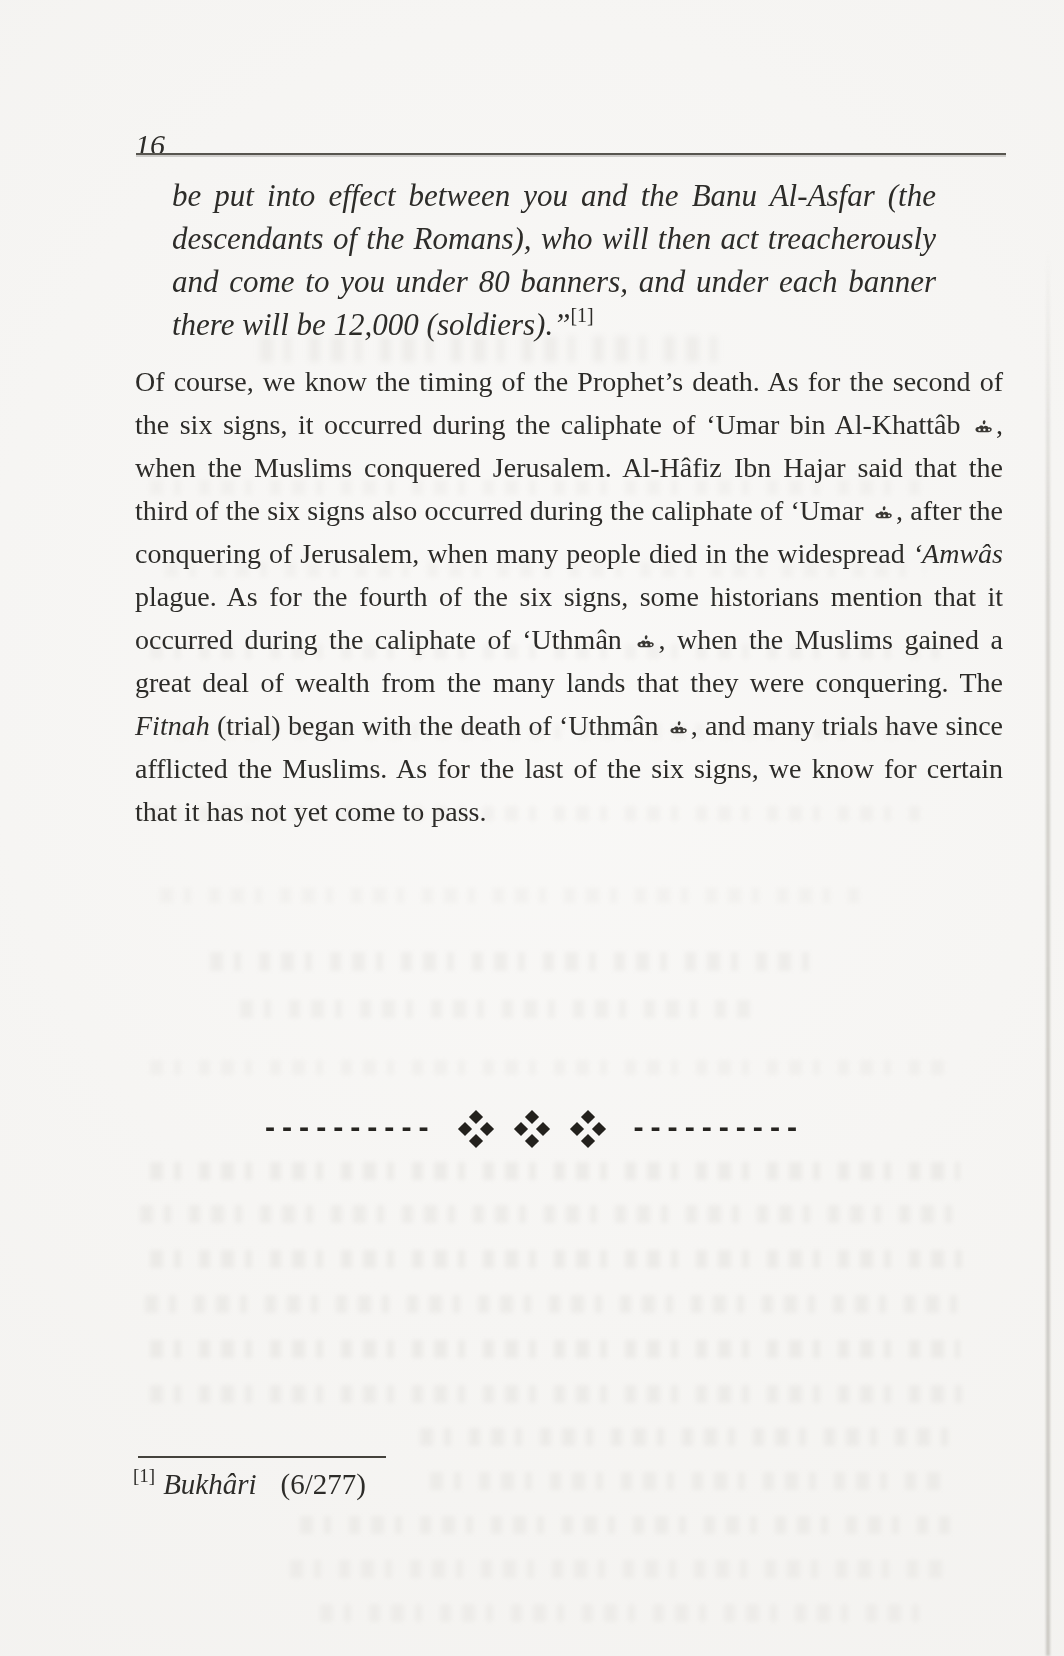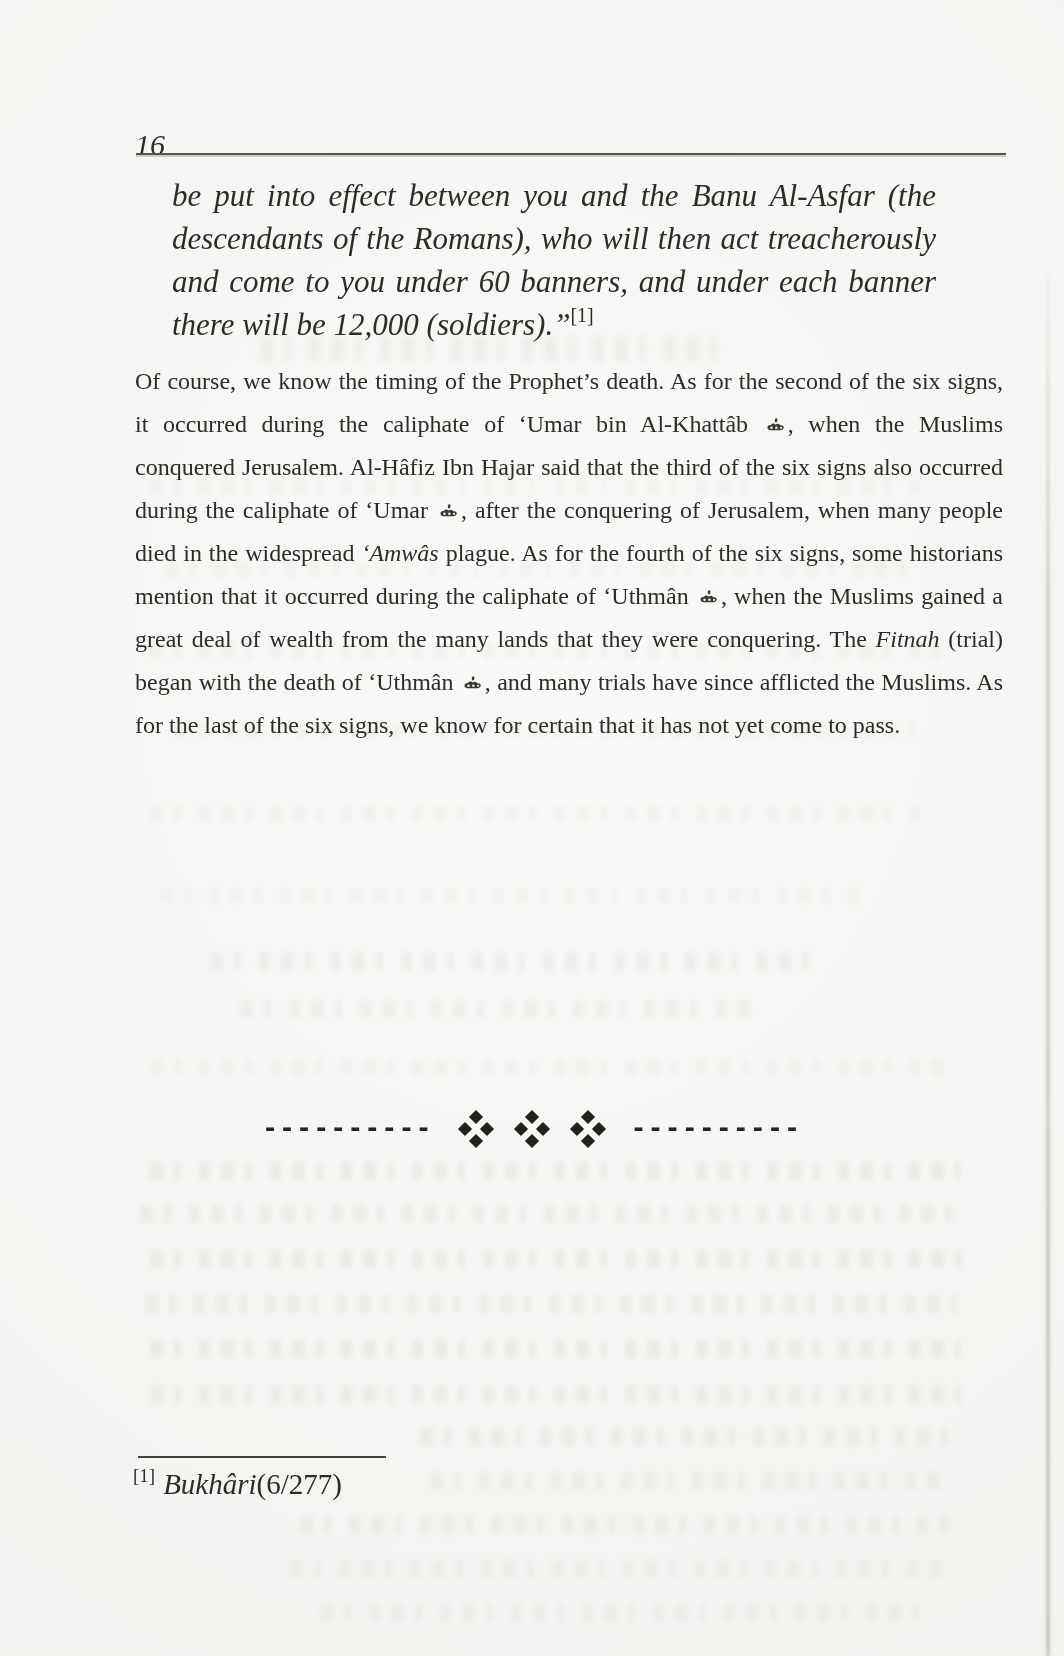--- a/index.html
+++ b/index.html
@@ -42,21 +42,21 @@
     position:absolute;top:174px;left:172px;width:764px;margin:0;
     font-style:italic;font-size:31px;line-height:43px;
     text-align:justify;text-align-last:left;
   }
   sup.fnref{
     font-style:normal;font-size:20px;line-height:0;
     position:relative;top:-2px;letter-spacing:0;
   }
   p.body-par{
     position:absolute;top:360px;left:135px;width:868px;margin:0;
-    font-size:24px;line-height:43px;
+    font-size:28px;line-height:43px;
     text-align:justify;text-align-last:left;
   }
   p.body-par .it{font-style:italic;}
   .rad-sym{display:inline-block;vertical-align:-2px;margin:0 1px;}
   .divider{
     position:absolute;top:1106px;left:0;width:1064px;height:46px;
     display:flex;justify-content:center;align-items:center;gap:16px;
   }
   .dashes{
     font-family:"DejaVu Sans Mono",monospace;
@@ -74,21 +74,21 @@
   .footnote-rule{
     position:absolute;top:1456px;left:138px;width:248px;height:2px;
     background:#44423c;
   }
   .footnote-line{
     position:absolute;top:1466px;left:133px;
     font-size:29px;line-height:1.3;
   }
   .footnote-line sup.fnref{font-size:19px;top:-1px;}
   .footnote-line .src{font-style:italic;margin-left:8px;}
-  .footnote-line .cit{margin-left:0;}
+  .footnote-line .cit{margin-left:24px;}
 </style>
 </head>
 <body>
 
 <div class="page" style="--page-bg: #f7f6f4; --ink: #2d2c29; --rule: #57554f; --ghost: #d8d6d1;">
 
   <div class="paper-tint"></div>
   <div class="ghost-layer" id="ghost-layer">
       <div class="ghost" style="top: 336px; left: 260px; width: 470px; height: 26px; opacity: 0.28; filter: blur(3px);"></div>
       <div class="ghost" style="top: 480px; left: 150px; width: 780px; height: 15px; opacity: 0.16; filter: blur(2px);"></div>
@@ -113,21 +113,21 @@
       <div class="ghost" style="top: 1604px; left: 320px; width: 600px; height: 18px; opacity: 0.22; filter: blur(2px);"></div>
     </div>
   <div class="edge-shade"></div>
 
   <header class="running-head">
     <span>16</span>
   </header>
 
   <div class="head-rule"></div>
 
-  <blockquote class="hadith"><span>be put into effect between you and the Banu Al-Asfar (the descendants of the Romans), who will then act treacherously and come to you under 60 banners, and under each banner there will be 12,000 (soldiers).”</span><sup class="fnref">[1]</sup></blockquote>
+  <blockquote class="hadith"><span>be put into effect between you and the Banu Al-Asfar (the descendants of the Romans), who will then act treacherously and come to you under 80 banners, and under each banner there will be 12,000 (soldiers).”</span><sup class="fnref">[1]</sup></blockquote>
 
   <p class="body-par"><span>Of course, we know the timing of the Prophet’s death. As for the second of the six signs, it occurred during the caliphate of ‘Umar bin Al-Khattâb </span><span><svg class="rad-sym" width="23" height="18" viewBox="0 0 26 20" aria-hidden="true">
           <path d="M4 13.5c-.6-2.2 1.6-4.2 3.8-3.4.8-2.1 4-2.4 5.2-.4 1.7-2 5-1.3 5.3.9 2-.9 4.2.3 4 2.3-.2 2-2 3.1-4.2 3.1H7.2C5.5 16 4.4 15 4 13.5z" fill="#3a3834"></path>
           <path d="M12.2 4.2c.3-1.9 2.4-2.6 3-.8.4 1.1-.5 2.3-.7 3.4l-1.9.1c-.2-.9-.6-1.8-.4-2.7z" fill="#3a3834"></path>
           <circle cx="8.5" cy="13" r="1.4" fill="#f7f6f4"></circle>
           <circle cx="14" cy="13" r="1.4" fill="#f7f6f4"></circle>
           <circle cx="19.3" cy="13.2" r="1.2" fill="#f7f6f4"></circle>
         </svg></span><span>, when the Muslims conquered Jerusalem. Al-Hâfiz Ibn Hajar said that the third of the six signs also occurred during the caliphate of ‘Umar </span><span><svg class="rad-sym" width="23" height="18" viewBox="0 0 26 20" aria-hidden="true">
           <path d="M4 13.5c-.6-2.2 1.6-4.2 3.8-3.4.8-2.1 4-2.4 5.2-.4 1.7-2 5-1.3 5.3.9 2-.9 4.2.3 4 2.3-.2 2-2 3.1-4.2 3.1H7.2C5.5 16 4.4 15 4 13.5z" fill="#3a3834"></path>
           <path d="M12.2 4.2c.3-1.9 2.4-2.6 3-.8.4 1.1-.5 2.3-.7 3.4l-1.9.1c-.2-.9-.6-1.8-.4-2.7z" fill="#3a3834"></path>

